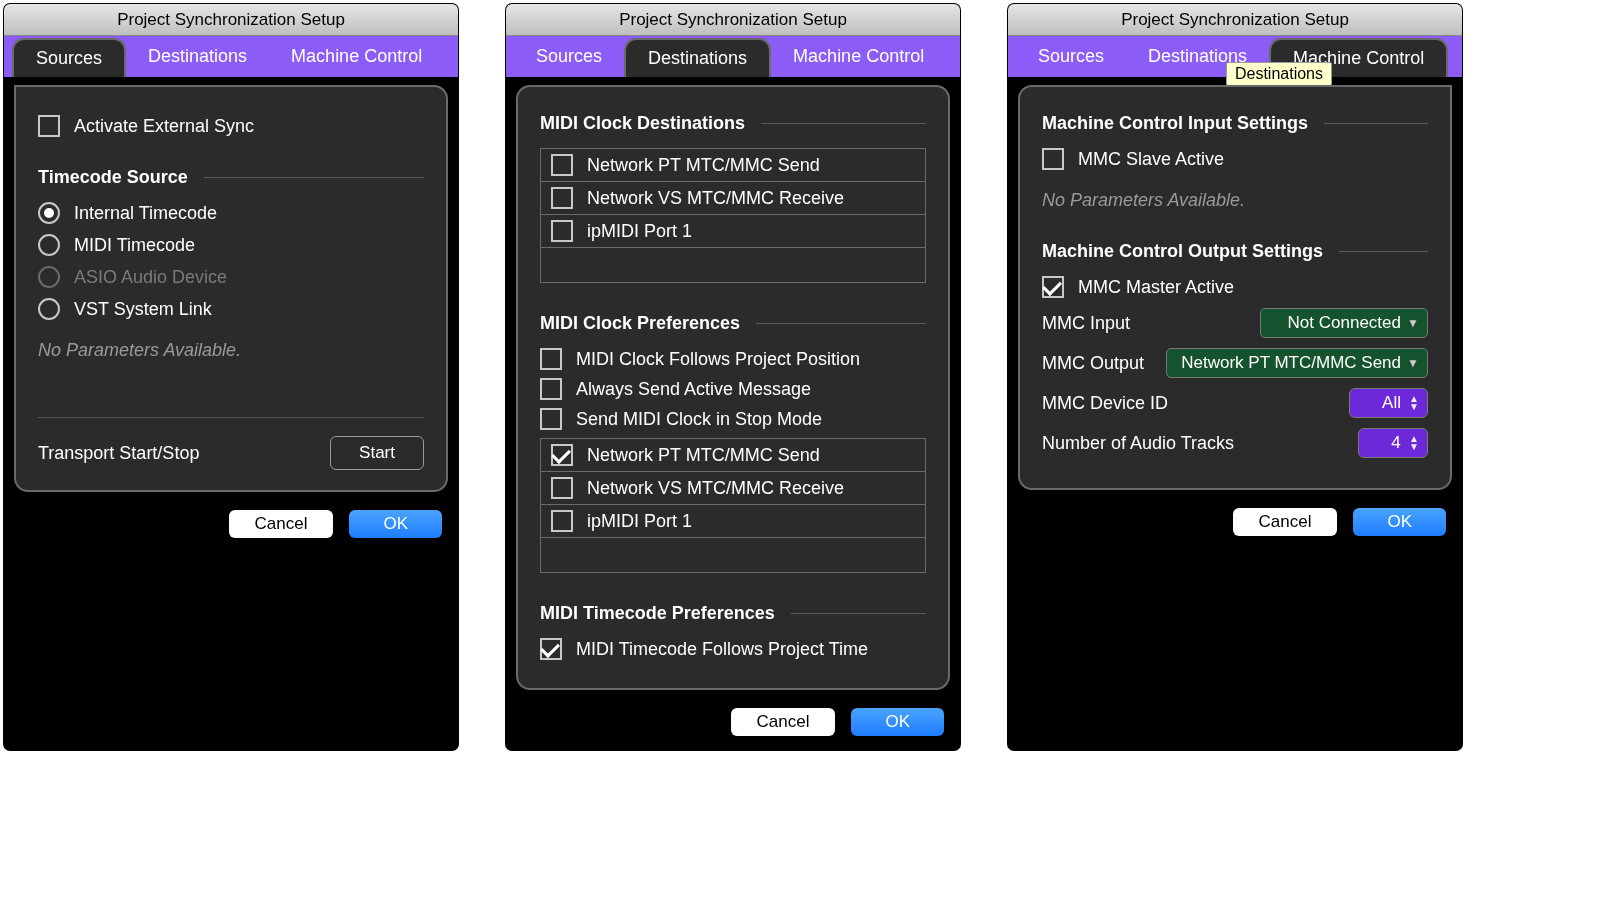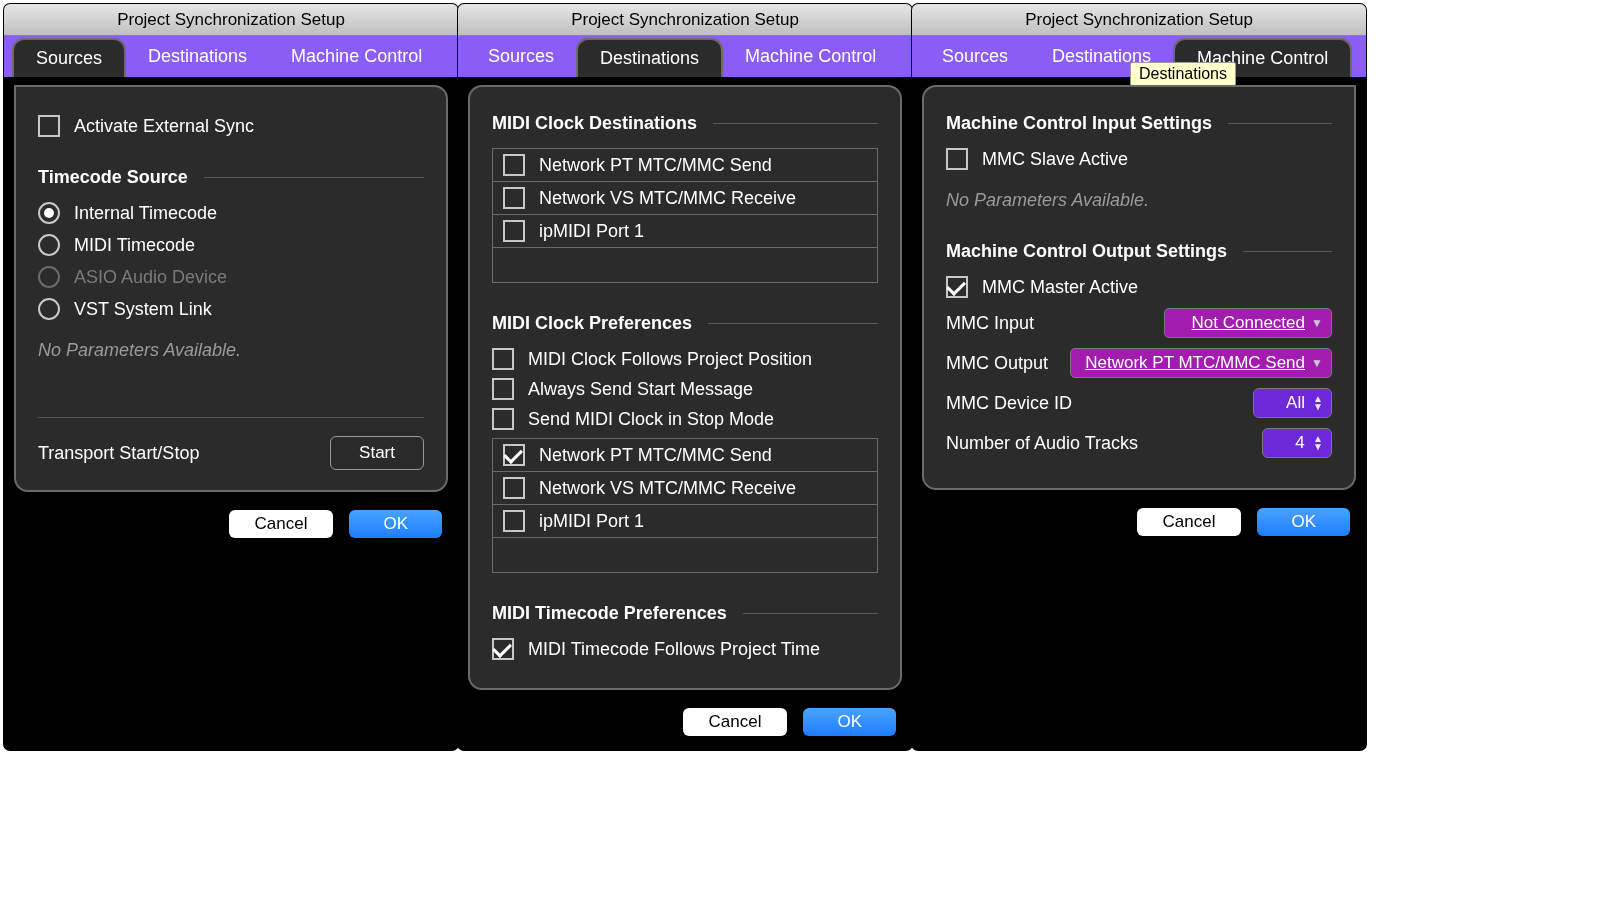--- a/index.html
+++ b/index.html
@@ -4,21 +4,21 @@
 <style>
   * { box-sizing: border-box; margin: 0; padding: 0; }
   body {
     font-family: -apple-system, "Helvetica Neue", Arial, sans-serif;
     background: #fff;
     width: 1600px;
     height: 907px;
     font-size: 18px;
     color: #fff;
   }
-  .stage { display:flex; padding:4px 4px; }
+  .stage { display:flex; gap:48px; padding:4px 4px; }
   .window {
     background:#000;
     border-radius:6px;
     overflow:hidden;
     box-shadow:0 0 0 1px #000;
   }
   .w1 { width:454px; }
   .w2 { width:454px; }
   .w3 { width:454px; }
   .titlebar {
@@ -91,22 +91,22 @@
   .btn-blue {
     background:linear-gradient(#4aa3ff,#1e7dff);
     color:#fff; border:none; border-radius:6px; padding:4px 34px; font-size:17px;
   }
   .list-box { border:1.5px solid #6a6a6a; }
   .list-row { display:flex; align-items:center; gap:14px; padding:5px 10px; border-bottom:1.5px solid #6a6a6a;}
   .list-row:last-child { border-bottom:none;}
   .list-row.empty { height:34px;}
   .field-row { display:flex; align-items:center; justify-content:space-between; margin:10px 0;}
   .select {
-    background:#a21caf; border:1.5px solid #7a7a7a; border-radius:5px; color:#fff;
-    padding:4px 26px 4px 14px; font-size:17px; position:relative; min-width:168px; text-align:right;text-decoration:underline;
+    background:#14532d; border:1.5px solid #7a7a7a; border-radius:5px; color:#fff;
+    padding:4px 26px 4px 14px; font-size:17px; position:relative; min-width:168px; text-align:right;
   }
   .select .caret {
     position:absolute; right:8px; top:50%; transform:translateY(-50%);
     font-size:12px; color:#ccc;
   }
   .stepper {
     background:#6d28d9; border:1.5px solid #7a7a7a; border-radius:6px; color:#fff;
     padding:4px 26px 4px 32px; position:relative; min-width:70px; text-align:center; font-size:17px;
   }
   .stepper .arrows { position:absolute; right:8px; top:50%; transform:translateY(-50%); font-size:10px; line-height:8px; color:#eee;}
@@ -205,21 +205,21 @@
     <div class="section-head">
       <span class="title">MIDI Clock Preferences</span>
       <span class="line"></span>
     </div>
     <div class="check-row">
       <div class="checkbox"></div>
       <span>MIDI Clock Follows Project Position</span>
     </div>
     <div class="check-row">
       <div class="checkbox"></div>
-      <span>Always Send Start Message</span>
+      <span>Always Send Active Message</span>
     </div>
     <div class="check-row">
       <div class="checkbox"></div>
       <span>Send MIDI Clock in Stop Mode</span>
     </div>
 
     <div class="list-box">
       <div class="list-row">
         <div class="checkbox checked"></div>
         <span>Network PT MTC/MMC Send</span>

